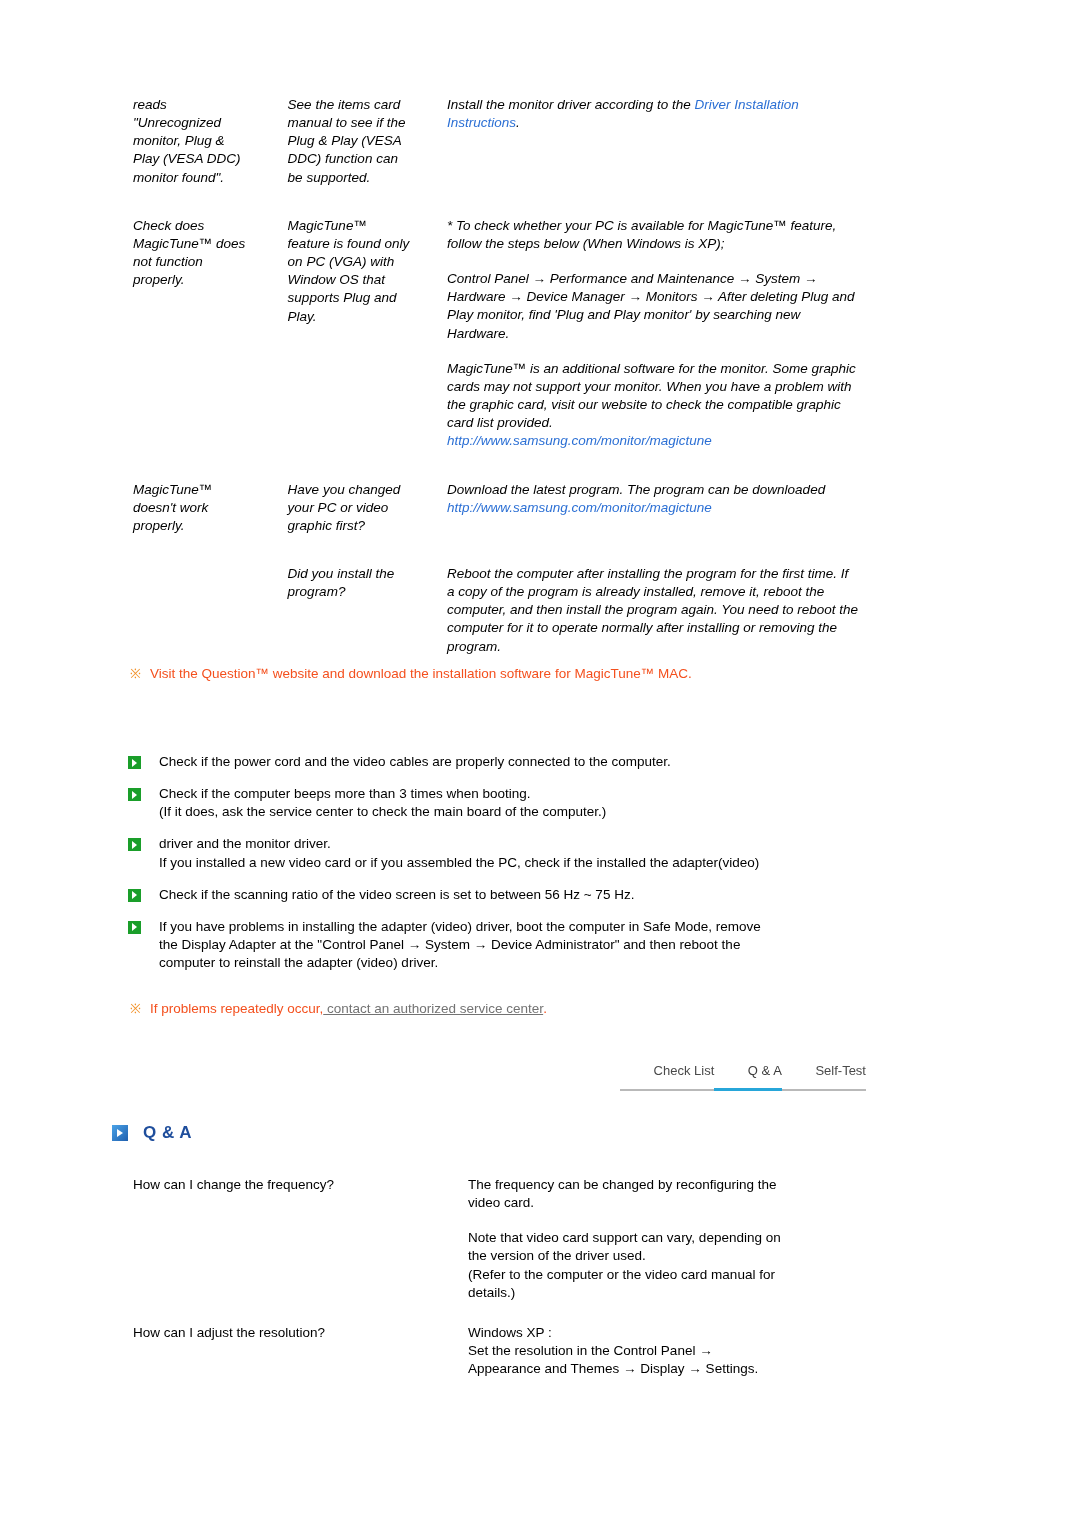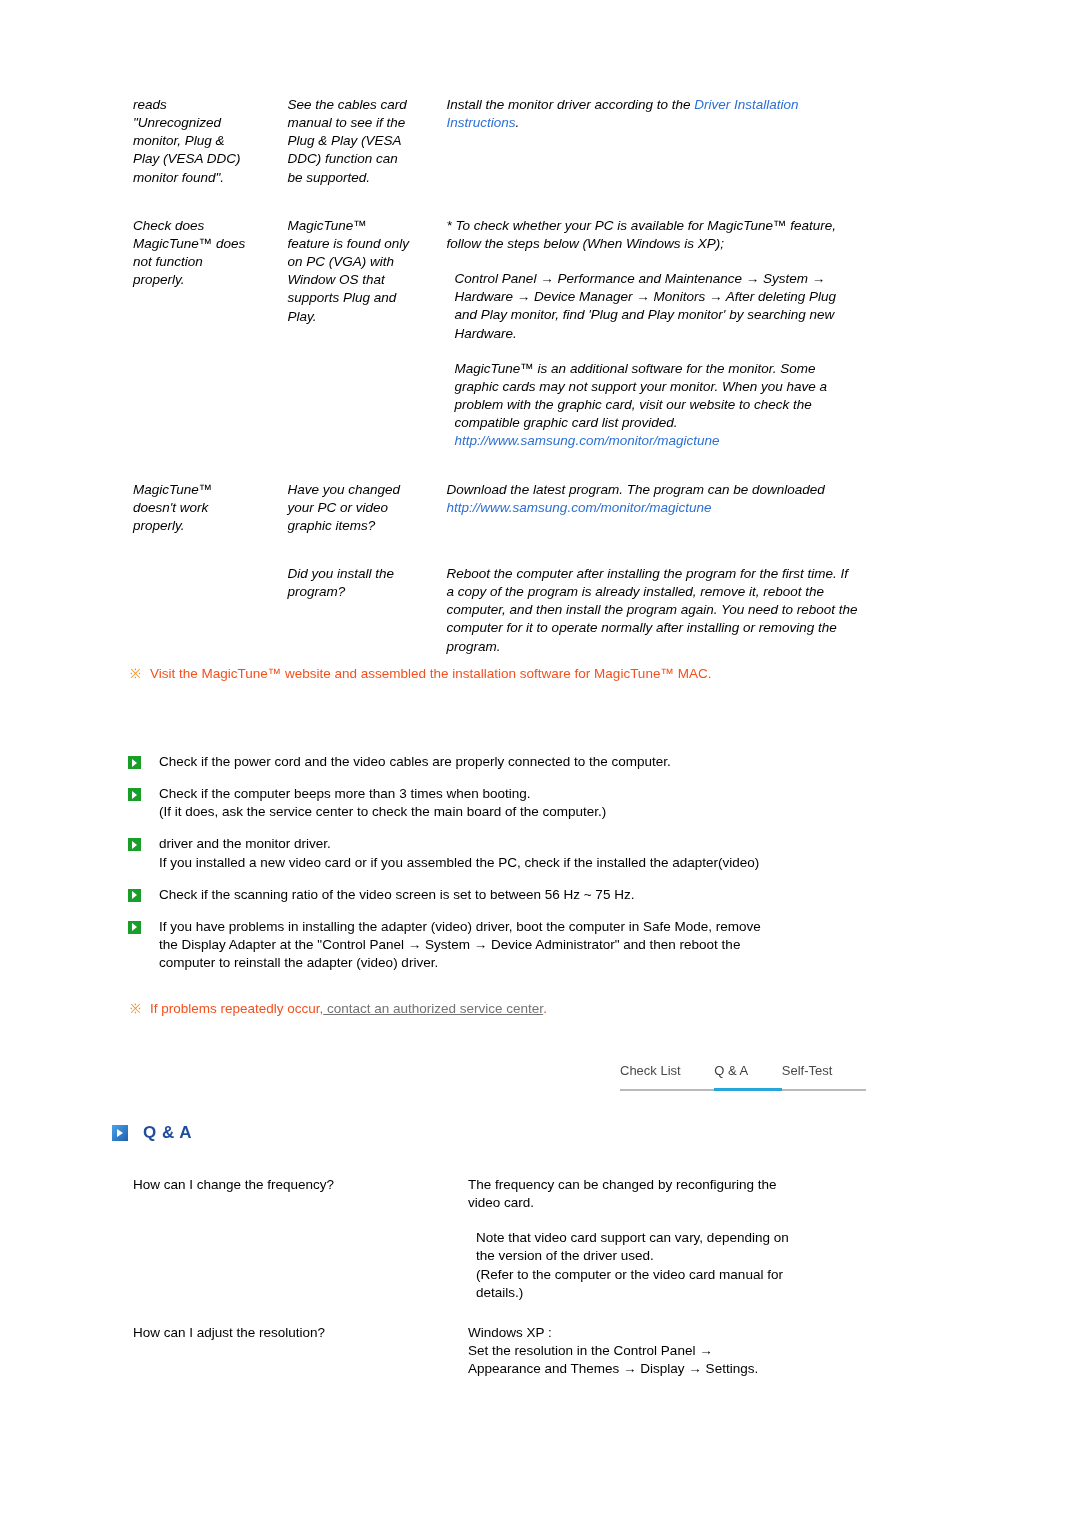--- a/index.html
+++ b/index.html
@@ -38,21 +38,21 @@
     line-height: 1.345;
     font-style: italic;
   }
   .col-sym { width: 150px; }
   .col-chk { width: 156px; }
   .col-sol { width: 425px; }
 
   .cell-pad-top { padding-top: 30px !important; }
 
   .para { margin: 0 0 0 0; }
-  .para + .para { margin-top: 17px; margin-left: 8px; }
+  .para + .para { margin-top: 17px; }
 
   a.doclink, .doclink {
     color: #2b6fd4;
     text-decoration: none;
   }
   .urllink {
     color: #2b6fd4;
     text-decoration: none;
   }
 
@@ -131,21 +131,21 @@
   .tabbar {
     position: absolute;
     left: 620px;
     top: 1058px;
     width: 246px;
     display: flex;
     border-bottom: 2px solid #b9b9b9;
   }
   .tab {
     flex: 1 1 auto;
-    text-align: left;
+    text-align: right;
     font-size: 13px;
     color: #4a4a4a;
     padding: 4px 0 9px 0;
     margin-bottom: -2px;
   }
   .tab.active {
     border-bottom: 3px solid #27a6d9;
     color: #3d3d3d;
   }
 
@@ -209,21 +209,21 @@
     <tbody id="trouble-body">
         <tr>
           <td class="col-sym">
             <div>reads</div>
             <div>"Unrecognized</div>
             <div>monitor, Plug &amp;</div>
             <div>Play (VESA DDC)</div>
             <div>monitor found".</div>
           </td>
           <td class="col-chk">
-            <div>See the cables card</div>
+            <div>See the items card</div>
             <div>manual to see if the</div>
             <div>Plug &amp; Play (VESA</div>
             <div>DDC) function can</div>
             <div>be supported.</div>
           </td>
           <td class="col-sol">
             <div class="para">Install the monitor driver according to the <a href="#" class="doclink">Driver Installation Instructions</a>.</div>
           </td>
         </tr>
         <tr>
@@ -249,41 +249,41 @@
         </tr>
         <tr>
           <td class="col-sym cell-pad-top">
             <div>MagicTune™</div>
             <div>doesn't work</div>
             <div>properly.</div>
           </td>
           <td class="col-chk cell-pad-top">
             <div>Have you changed</div>
             <div>your PC or video</div>
-            <div>graphic items?</div>
+            <div>graphic first?</div>
           </td>
           <td class="col-sol cell-pad-top">
             <div class="para">Download the latest program. The program can be downloaded <a href="#" class="doclink">http://www.samsung.com/monitor/magictune</a></div>
           </td>
         </tr>
         <tr>
           <td class="col-sym cell-pad-top"></td>
           <td class="col-chk cell-pad-top">
             <div>Did you install the</div>
             <div>program?</div>
           </td>
           <td class="col-sol cell-pad-top">
             <div class="para">Reboot the computer after installing the program for the first time. If a copy of the program is already installed, remove it, reboot the computer, and then install the program again. You need to reboot the computer for it to operate normally after installing or removing the program.</div>
           </td>
         </tr>
       </tbody>
   </table>
 
   <div class="notice" id="notice-magictune">
-    <span class="mark">※</span><span>Visit the MagicTune™ website and assembled the installation software for MagicTune™ MAC.</span>
+    <span class="mark">※</span><span>Visit the Question™ website and download the installation software for MagicTune™ MAC.</span>
   </div>
 
 
   <div class="checklist" id="checklist">
       <div class="check-item">
         <span class="bullet bullet-green"></span>
         <div class="check-text">
           <div>Check if the power cord and the video cables are properly connected to the computer.</div>
         </div>
       </div>

